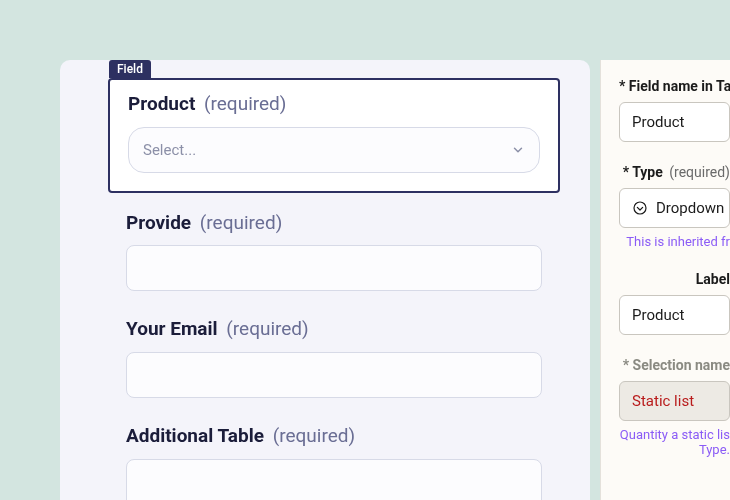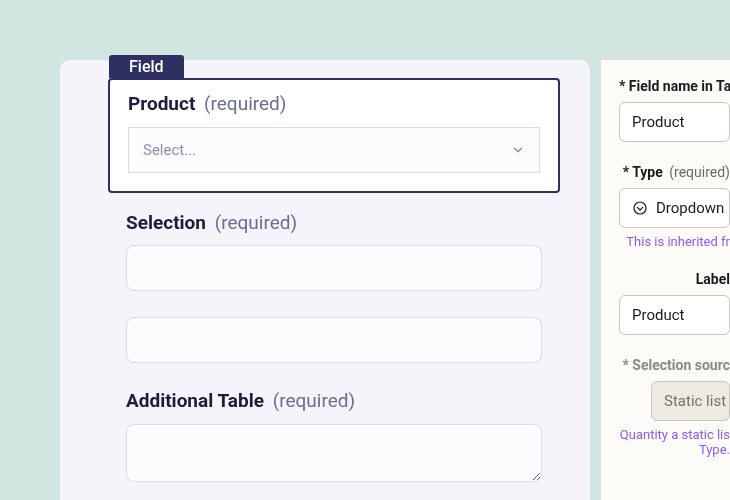--- a/index.html
+++ b/index.html
@@ -31,43 +31,43 @@
     border: 2px solid #2d3061;
     background: #fff;
   }
   .field-tag {
     position: absolute;
     top: -2px;
     left: -1px;
     transform: translateY(-100%);
     background: #2d3061;
     color: #fff;
-    font-size: 16px;
+    font-size: 12px;
     font-weight: 500;
-    padding: 2px 20px;
+    padding: 2px 8px;
     border-radius: 3px 3px 0 0;
   }
   .field-label-row {
     font-size: 19px;
     margin-bottom: 10px;
     line-height: 1.3;
   }
   .field-label {
     font-weight: 700;
     color: #1b1d3a;
   }
   .req {
     color: #6a6e94;
     font-weight: 400;
     margin-left: 4px;
   }
   .select-box {
     border: 1px solid #d7dae7;
     background: #fcfcfe;
-    border-radius: 0;
+    border-radius: 16px;
     height: 46px;
     display: flex;
     align-items: center;
     justify-content: space-between;
     padding: 0 14px;
     color: #8c90a8;
     font-size: 15px;
   }
   .chevron {
     width: 14px;
@@ -140,22 +140,21 @@
     align-items: center;
     padding: 0 12px;
     font-size: 15px;
     color: #1b1b1b;
     margin-bottom: 22px;
     white-space: nowrap;
     overflow: hidden;
   }
   .sb-input.disabled {
     background: #edeae4;
-    color: #737373;
-    margin-left: 32px;
+    color: #b91c1c;
   }
   .sb-input .type-icon {
     width: 16px;
     height: 16px;
     margin-right: 8px;
     flex: 0 0 auto;
     color: #1b1b1b;
   }
   .sb-helper {
     font-size: 13px;
@@ -181,27 +180,31 @@
       <span class="chevron">
         <svg viewBox="0 0 24 24" fill="none" stroke="currentColor" stroke-width="2.5" stroke-linecap="round" stroke-linejoin="round">
             <polyline points="6 9 12 15 18 9"></polyline>
           </svg>
       </span>
     </div>
   </div>
 
   <div class="field-block plain">
     <div class="field-label-row">
-      <span class="field-label">Selection</span>
+      <span class="field-label">Provide</span>
       <span class="req">(required)</span>
     </div>
     <input class="input-box" style="">
   </div>
 
   <div class="field-block plain">
+    <div class="field-label-row">
+      <span class="field-label">Your Email</span>
+      <span class="req">(required)</span>
+    </div>
     <input class="input-box" style="">
   </div>
 
   <div class="field-block plain">
     <div class="field-label-row">
       <span class="field-label">Additional Table</span>
       <span class="req">(required)</span>
     </div>
     <textarea class="textarea-box" style=""></textarea>
   </div>
@@ -234,21 +237,21 @@
   </div>
   <div class="sb-helper">This is inherited fr</div>
 
   <div class="sb-label">Label</div>
   <div class="sb-input">
     <span>Product</span>
   </div>
 
   <div class="sb-label">
     <span class="sb-asterisk" style="color:#8a8a82">*</span>
-    <span style="color:#8a8a82">Selection sourc</span>
+    <span style="color:#8a8a82">Selection name</span>
   </div>
   <div class="sb-input disabled">
     <span>Static list</span>
   </div>
   <div class="sb-helper">
     <span>Quantity a static lis</span><br>
     <span>Type.</span>
   </div>
 
 </div>

